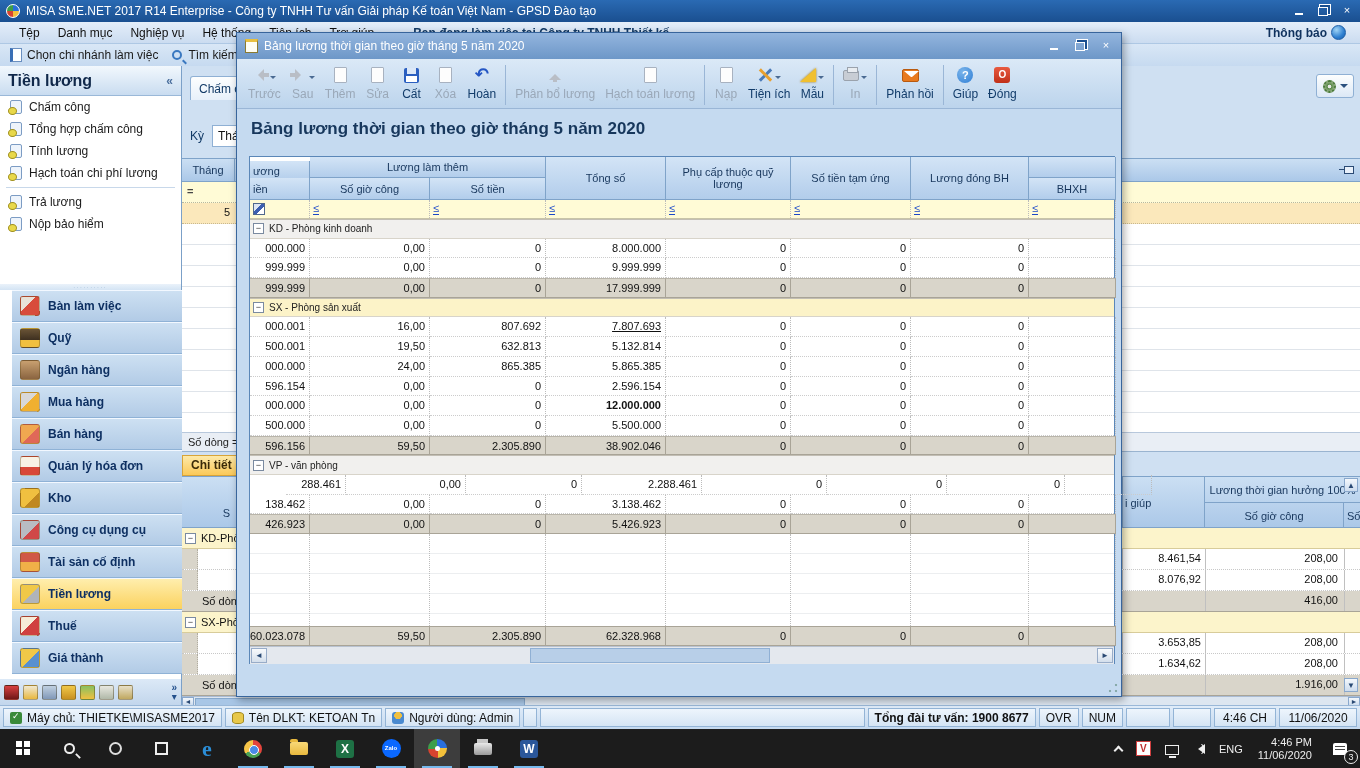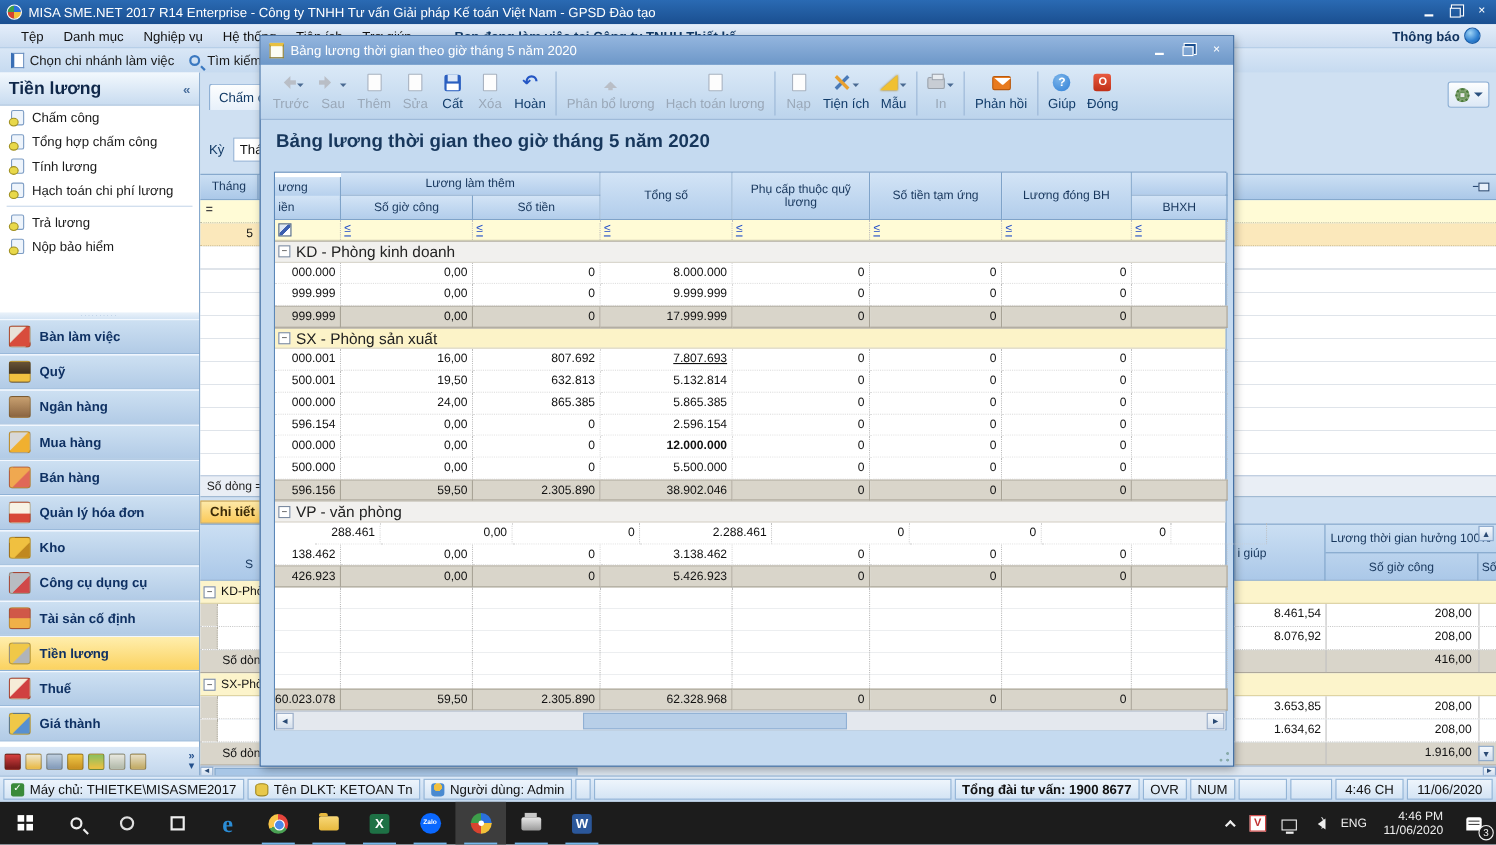--- a/index.html
+++ b/index.html
@@ -31,21 +31,21 @@
   
   .sidebar{position:absolute;left:0;top:66px;width:182px;height:639px;background:#fff;border-right:1px solid #7ba0c8;}
   .sp-head{height:30px;background:linear-gradient(#f2f8fd,#c9dcf0);border-bottom:1px solid #9ab8d8;display:flex;align-items:center;padding:0 8px;}
   .sp-title{font-size:16px;font-weight:bold;color:#10284a;flex:1;}
   .sp-collapse{color:#4a6f9d;font-size:12px;font-weight:bold;}
   .sp-item{display:flex;align-items:center;height:22px;padding-left:10px;font-size:12px;color:#1a1a1a;cursor:default;}
   .doc-ic{width:12px;height:14px;background:#eef4fb;border:1px solid #7c9cc4;border-radius:2px;margin-right:7px;position:relative;}
   .doc-ic::after{content:"";position:absolute;left:-3px;bottom:-2px;width:7px;height:6px;border-radius:50%;background:#e8d84a;border:1px solid #a09020;}
   .sp-divider{height:1px;background:#c8d8ea;margin:3px 6px;}
   .sp-splitter{position:absolute;left:0;top:218px;width:181px;height:6px;background:linear-gradient(#eaf2fa,#d4e4f4);text-align:center;font-size:5px;color:#7a9cc2;line-height:5px;letter-spacing:2px;}
-  .modules{position:absolute;left:0;top:224px;width:181px;}
+  .modules{position:absolute;left:12px;top:224px;width:181px;}
   .mod{height:32px;display:flex;align-items:center;background:linear-gradient(#cde0f2,#b2cbe6);border-top:1px solid #f2f8ff;border-bottom:1px solid #8fb2d6;font-size:12px;font-weight:bold;color:#0e3062;padding-left:8px;cursor:default;}
   .mod-sel{background:linear-gradient(#ffeead,#fbd25f);}
   .mod-ic{width:20px;height:20px;border-radius:3px;margin-right:8px;border:1px solid rgba(90,70,20,.35);}
   .mi-desktop{background:linear-gradient(135deg,#e8e2d8 40%,#d84c3c 40%);}
   .mi-fund{background:linear-gradient(#6a5436,#3e3020 60%,#f0c040 60%);}
   .mi-bank{background:linear-gradient(#c8a070,#8a6440);}
   .mi-purchase{background:linear-gradient(135deg,#d8d8d8 45%,#f0b030 45%);}
   .mi-sales{background:linear-gradient(135deg,#f0a850 55%,#e06858 55%);}
   .mi-invoice{background:linear-gradient(#f8f2e4 55%,#d84838 55%);}
   .mi-warehouse{background:linear-gradient(135deg,#f0c040 60%,#c08820 60%);}
@@ -152,21 +152,21 @@
   .g-body{position:relative;}
   .g-row{display:flex;height:19.7px;}
   .g-cell{flex:none;border-right:1px dotted #bcbcbc;border-bottom:1px dotted #cccccc;text-align:right;padding:3px 4px 0 0;font-size:11px;color:#111;overflow:hidden;white-space:nowrap;}
   .g-group{background:#f1f0ee;border-top:1px solid #c2beb4;border-bottom:1px solid #d8d4ca;align-items:center;padding-left:3px;}
   .g-group.selected{background:#fcf3c8;}
   .g-sum .g-cell{background:#d9d5ca;border-right:1px solid #a9a497;border-bottom:1px solid #a9a497;border-top:1px solid #b9b5aa;}
   .g-total .g-cell{background:#d9d5ca;border-right:1px solid #a9a497;border-top:1px solid #a9a497;border-bottom:1px solid #a9a497;}
   .g-filler{display:flex;height:92px;background:repeating-linear-gradient(#fff 0 19px,#eceef0 19px 20px);}
   .g-filler .g-cell{border-bottom:none;height:100%;}
   .g-exp{width:11px;height:11px;border:1px solid #7a8aa0;background:#fff;font-size:9px;line-height:9px;text-align:center;color:#333;margin-right:5px;flex:none;}
-  .g-glabel{font-size:14px;color:#222;white-space:nowrap;}
+  .g-glabel{font-size:10px;color:#222;white-space:nowrap;}
   .g-hscroll{position:relative;height:18px;background:#e4e8ee;border-top:1px solid #b8c2d0;}
   .g-hs-btn{position:absolute;top:1px;width:16px;height:15px;background:linear-gradient(#f8fafc,#d4dfec);border:1px solid #98acc8;font-size:8px;line-height:14px;text-align:center;color:#2a4a74;}
   .g-thumb{position:absolute;left:280px;top:1px;width:240px;height:15px;background:#b8cfe8;border:1px solid #90b0d4;}
   .dlg-footer{position:absolute;left:0;bottom:0;width:100%;height:34px;}
   .grip{position:absolute;right:3px;bottom:3px;width:10px;height:10px;background:radial-gradient(circle at 8px 2px,#8aa 1px,transparent 1.6px),radial-gradient(circle at 8px 8px,#8aa 1px,transparent 1.6px),radial-gradient(circle at 2px 8px,#8aa 1px,transparent 1.6px);}
 
   
   .statusbar{position:absolute;left:0;top:705px;width:1360px;height:24px;background:linear-gradient(#e0ecf9,#c4d9ef);border-top:1px solid #9ab8d8;display:flex;align-items:center;font-size:12px;color:#111;padding:0 3px;gap:3px;}
   .seg{height:19px;border:1px solid #93b4d6;background:linear-gradient(#eef5fc,#d4e4f4);display:flex;align-items:center;padding:0 6px;gap:5px;white-space:nowrap;overflow:hidden;}
   .seg-ic{width:12px;height:12px;flex:none;}

